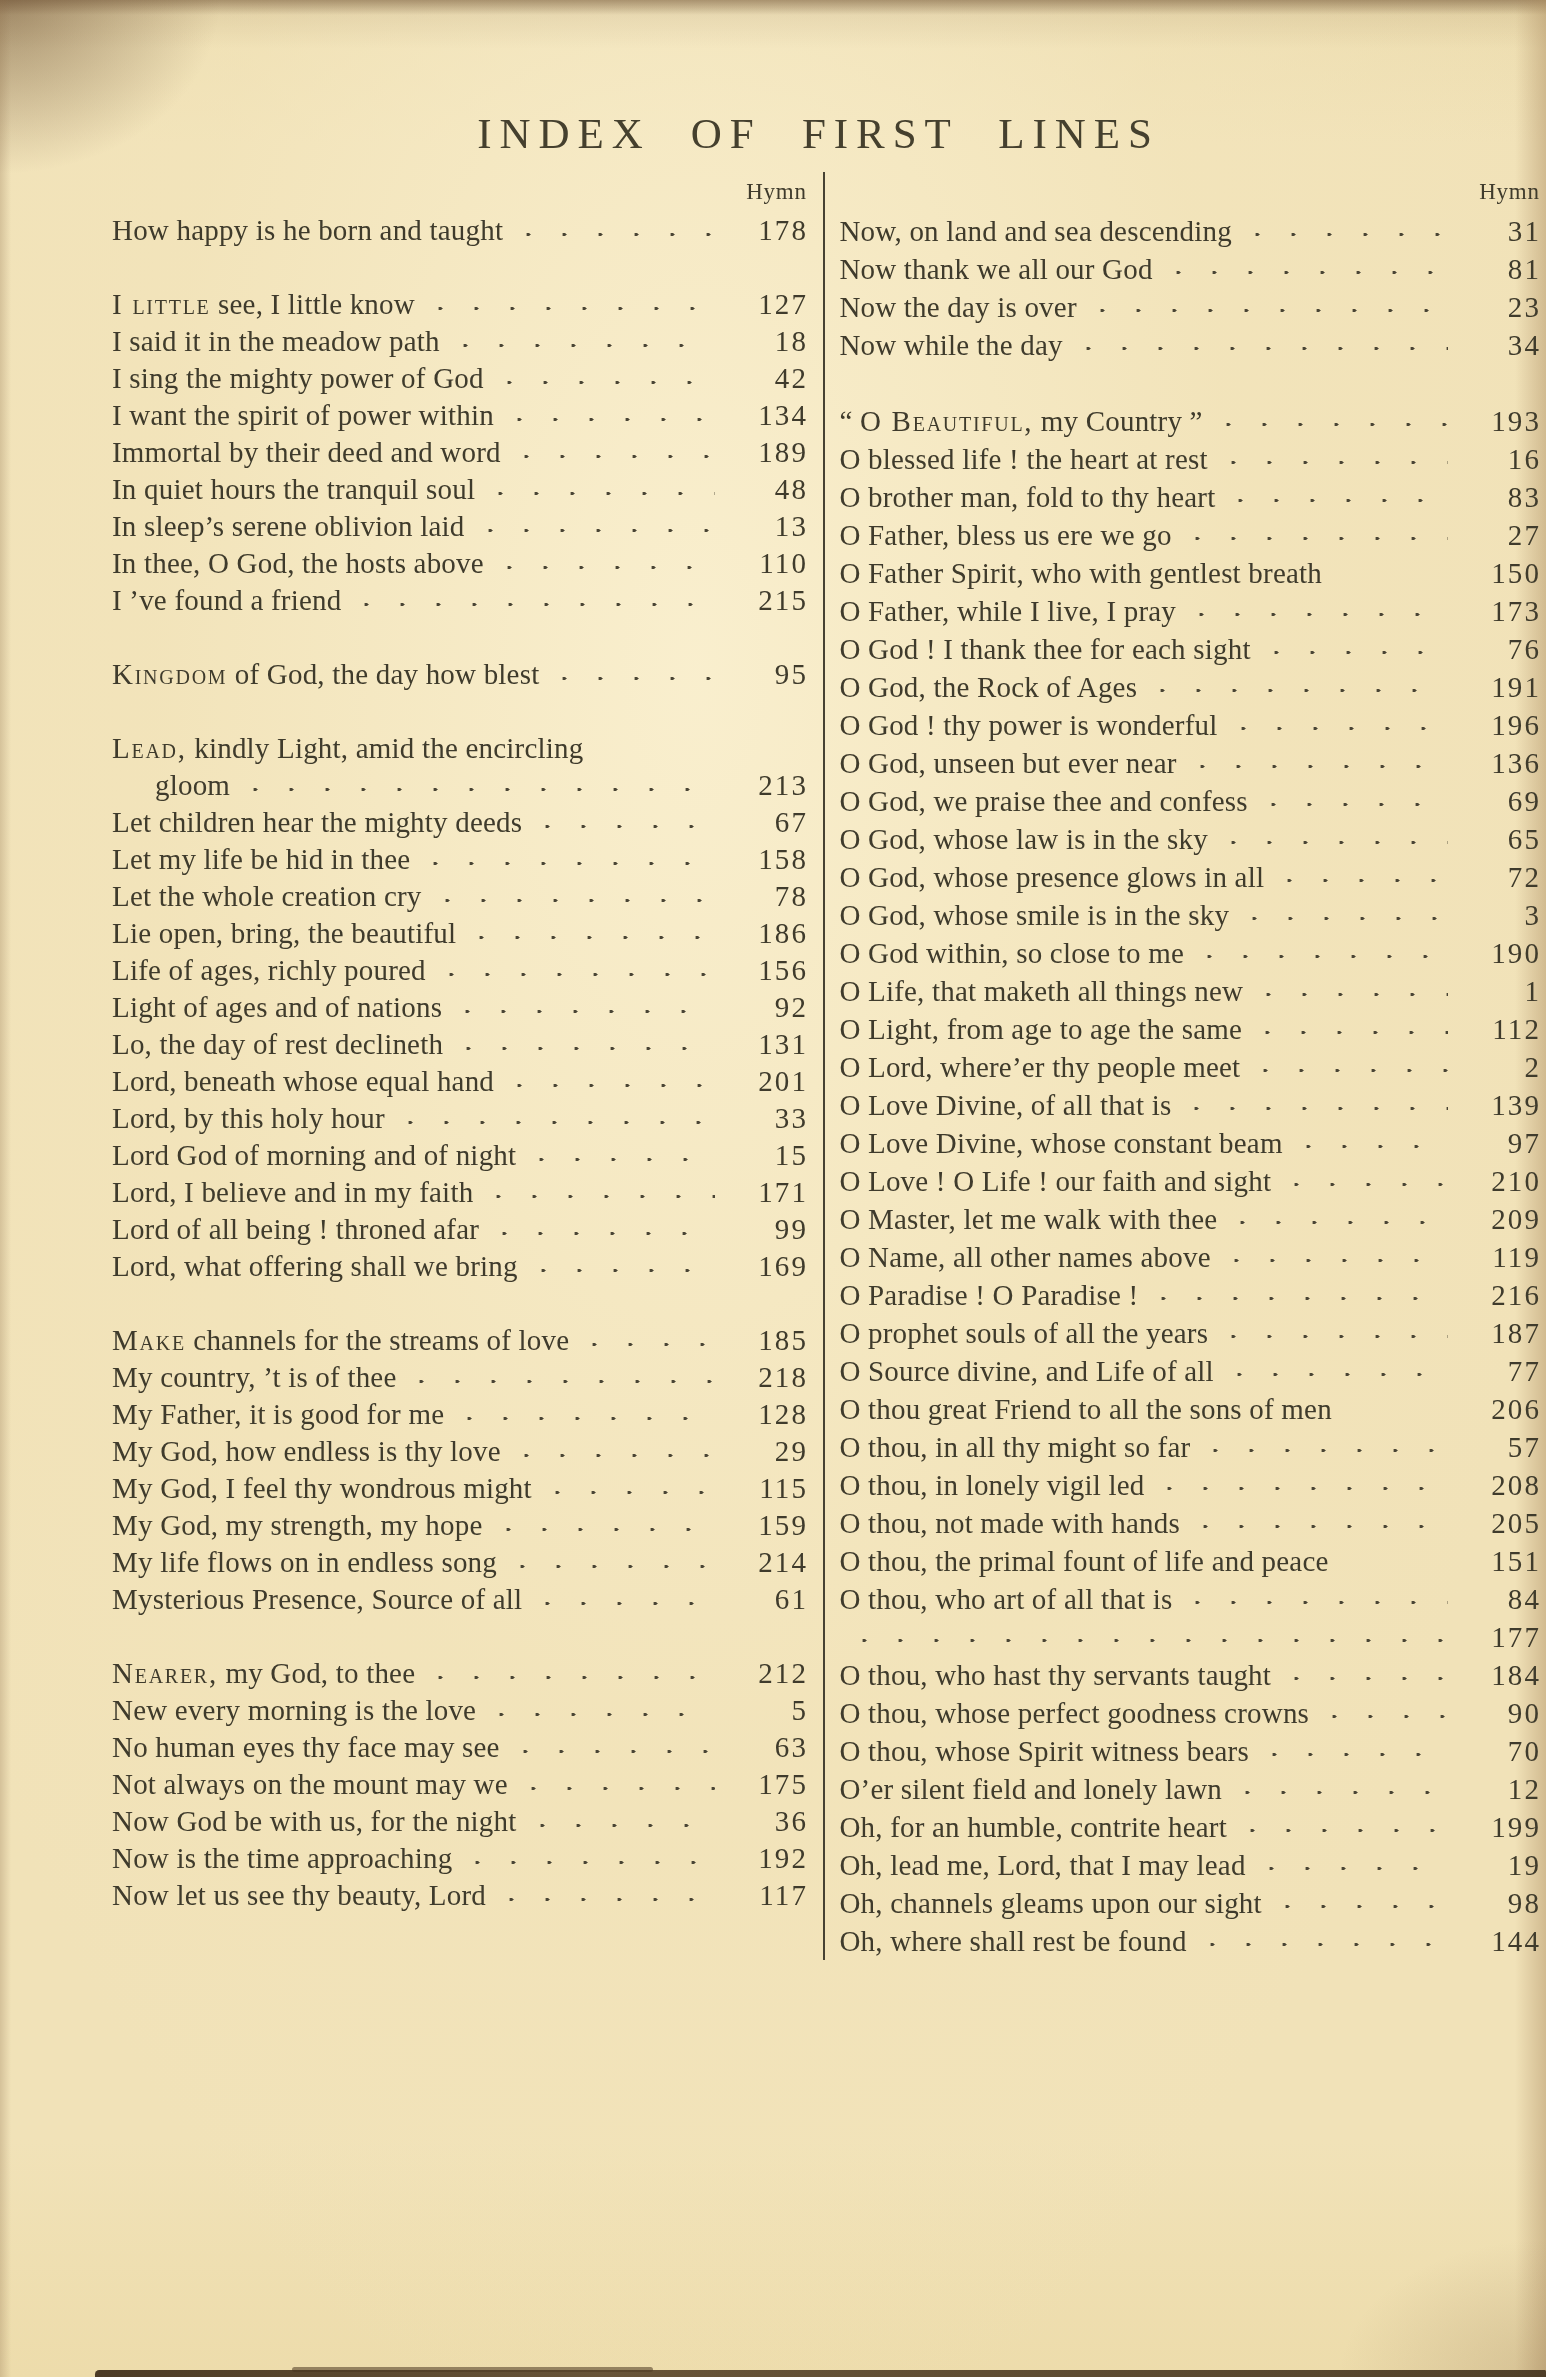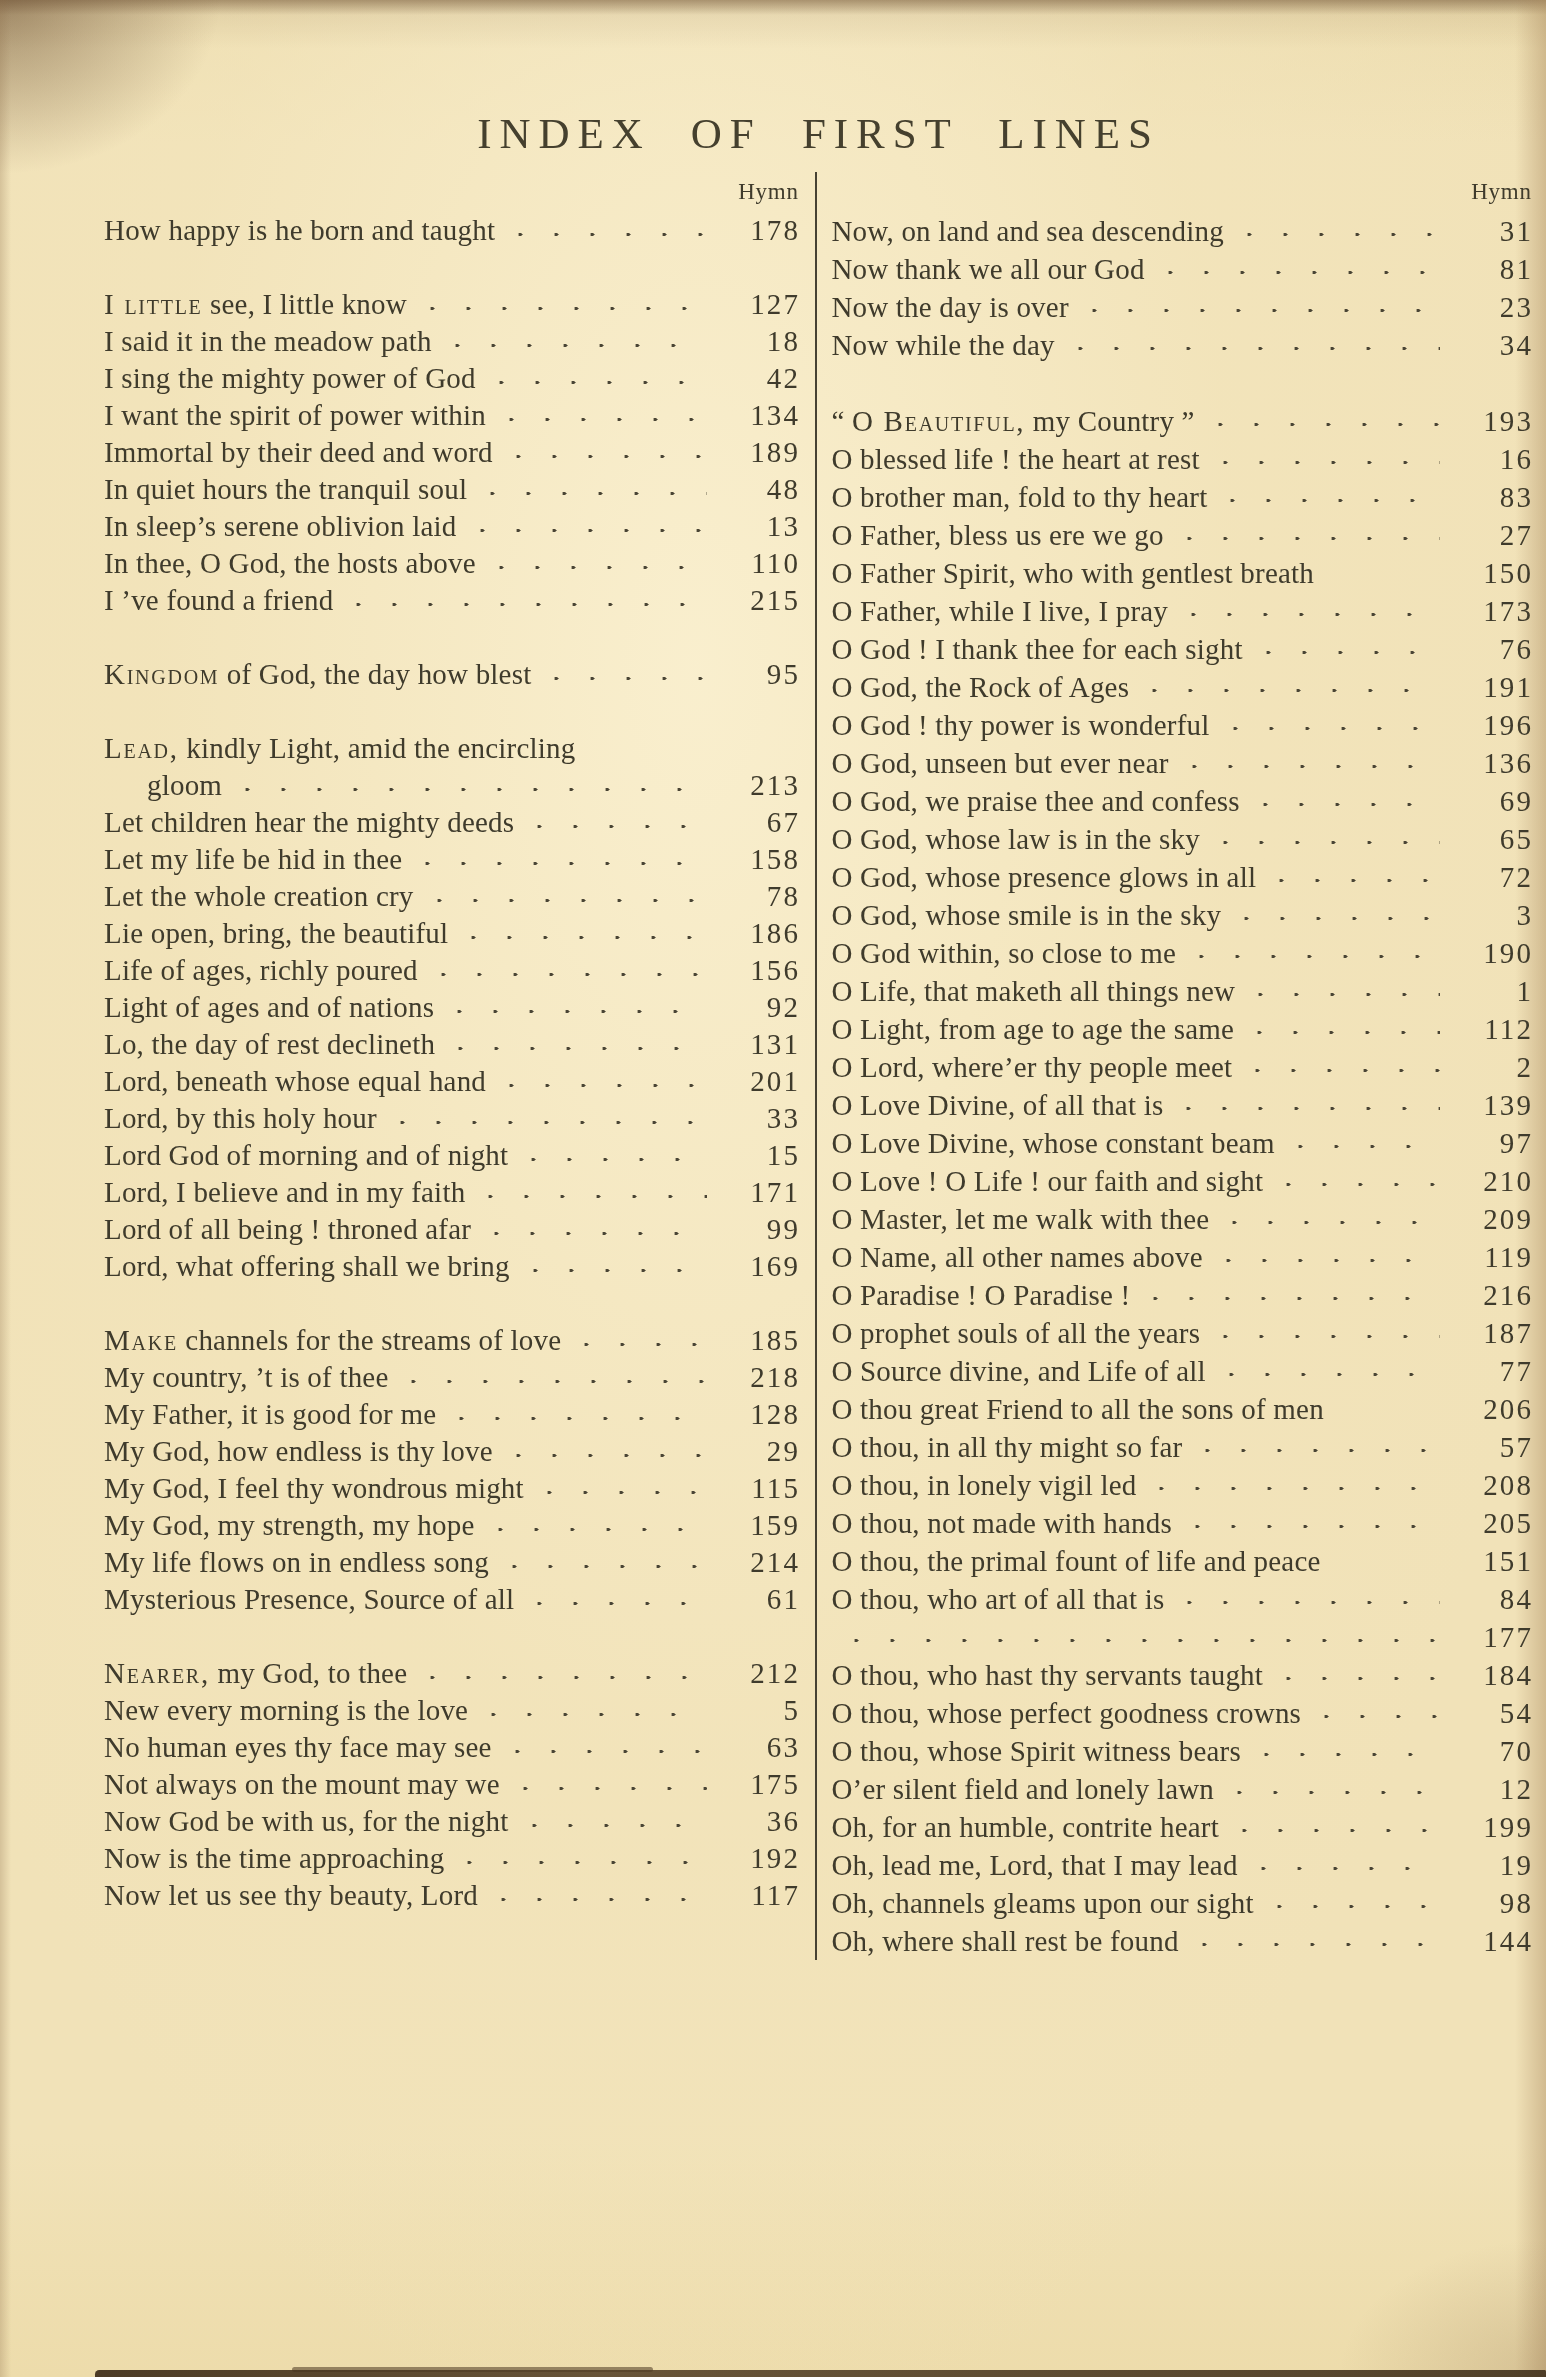--- a/index.html
+++ b/index.html
@@ -36,21 +36,21 @@
   .title{
     position:absolute;top:82px;left:104px;width:1429px;
     text-align:center;
     font-size:43px;line-height:1;
     letter-spacing:.185em;word-spacing:.5em;
     color:#45402e;
     margin-top:30px;
   }
 
   .columns{
-    position:absolute;top:172px;left:104px;width:1429px;
+    position:absolute;top:172px;left:112px;width:1429px;
     display:flex;align-items:stretch;
   }
   .col{display:flex;flex-direction:column;}
   .col-left{width:696px;--slot:37px;}
   .col-right{flex:1;--slot:38px;}
   .divider{width:2.1px;background:#474233;margin-left:15.3px;margin-right:14px;}
 
   .hymn-head{
     height:40px;line-height:40px;
     text-align:right;
@@ -494,21 +494,21 @@
     <span class="num">177</span>
   </div>
         <div class="row">
     <span class="text"><span class="pre"></span><span class="sc"></span><span class="rest">O thou, who hast thy servants taught</span></span>
     <span class="leader"></span>
     <span class="num">184</span>
   </div>
         <div class="row">
     <span class="text"><span class="pre"></span><span class="sc"></span><span class="rest">O thou, whose perfect goodness crowns</span></span>
     <span class="leader"></span>
-    <span class="num">54</span>
+    <span class="num">90</span>
   </div>
         <div class="row">
     <span class="text"><span class="pre"></span><span class="sc"></span><span class="rest">O thou, whose Spirit witness bears</span></span>
     <span class="leader"></span>
     <span class="num">70</span>
   </div>
         <div class="row">
     <span class="text"><span class="pre"></span><span class="sc"></span><span class="rest">O’er silent field and lonely lawn</span></span>
     <span class="leader"></span>
     <span class="num">12</span>

